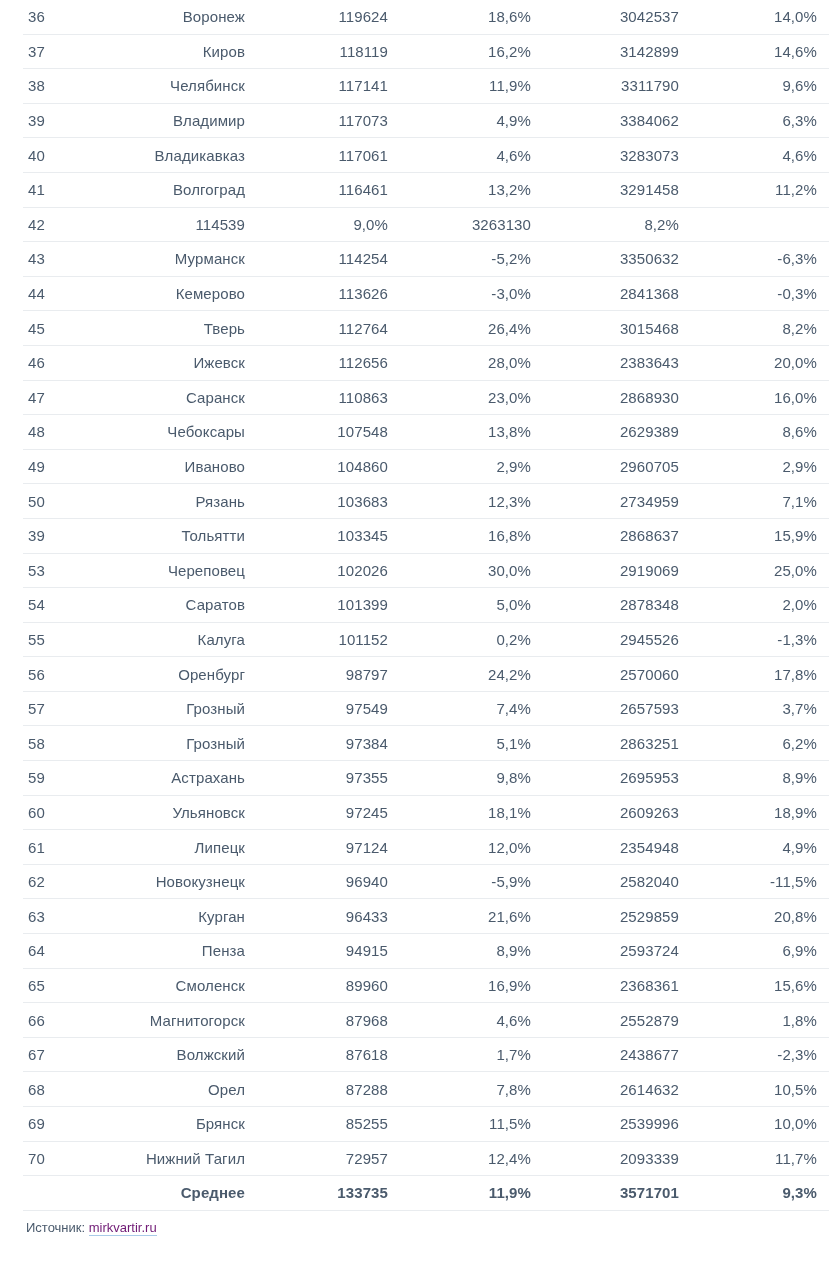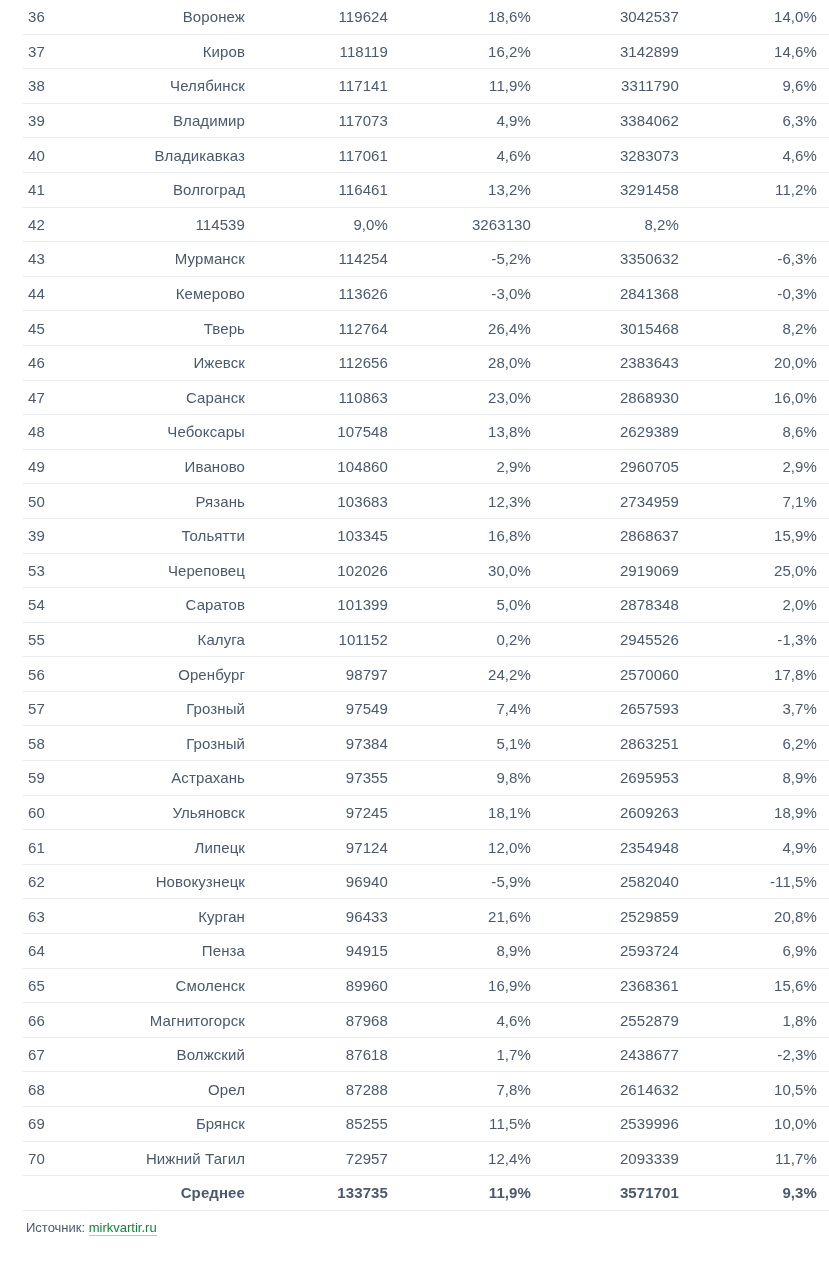--- a/index.html
+++ b/index.html
@@ -33,21 +33,21 @@
   .cell.city { text-align: right; }
   .cell.num  { text-align: right; }
   .row.summary { font-weight: 700; }
   .source {
     margin-top: 9px;
     padding-left: 26px;
     font-size: 13px;
     color: #4a5a6c;
   }
   .source a {
-    color: #15803d;
+    color: #701a75;
     text-decoration: none;
     border-bottom: 1px solid #a9cbe8;
     cursor: pointer;
   }
 </style>
 </head>
 <body>
 
 <div class="page">
 

